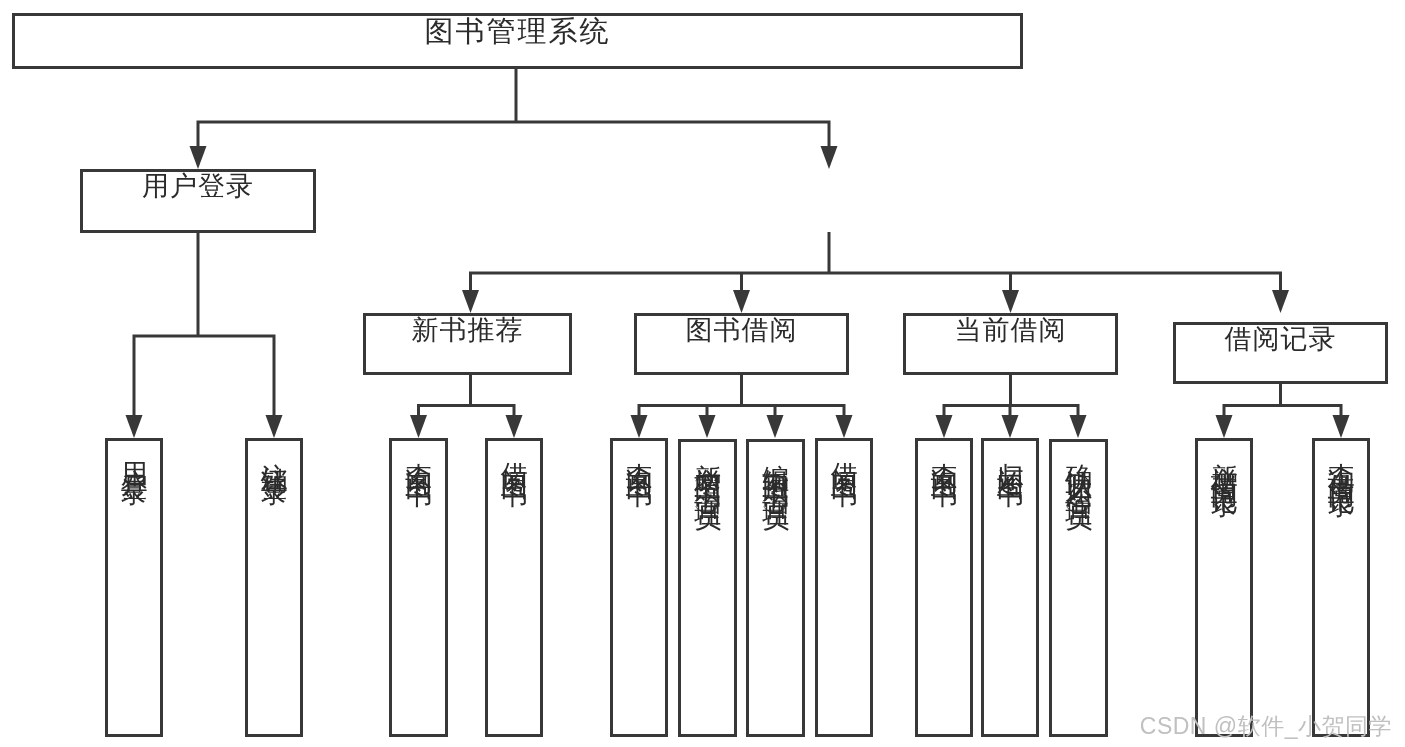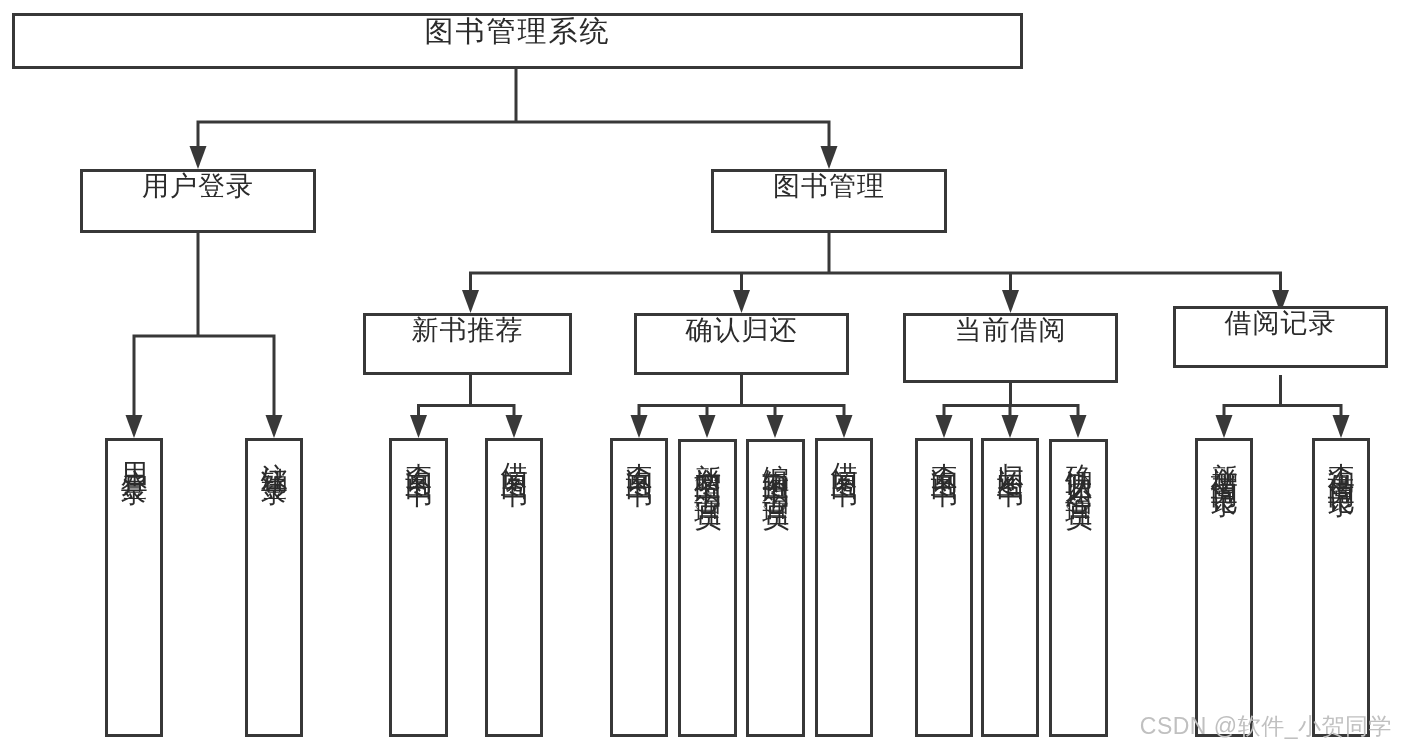--- a/index.html
+++ b/index.html
@@ -94,34 +94,31 @@
     </g>
   </svg>
 
   <div class="node root" style="left:12px;top:13px;width:1011px;height:56px">
     <span class="label">图书管理系统</span>
   </div>
 
   <div class="node" style="left:80px;top:169px;width:236px;height:64px">
     <span class="label">用户登录</span>
   </div>
-  <div class="node" style="left:711px;top:169px;width:236px;height:64px">
-    <span class="label">图书管理</span>
-  </div>
 
   <div class="node" style="left:363px;top:313px;width:209px;height:62px">
     <span class="label">新书推荐</span>
   </div>
   <div class="node" style="left:634px;top:313px;width:215px;height:62px">
-    <span class="label">确认归还</span>
+    <span class="label">图书借阅</span>
   </div>
-  <div class="node" style="left:903px;top:313px;width:215px;height:70px">
+  <div class="node" style="left:903px;top:313px;width:215px;height:62px">
     <span class="label">当前借阅</span>
   </div>
-  <div class="node" style="left:1173px;top:306px;width:215px;height:62px">
+  <div class="node" style="left:1173px;top:322px;width:215px;height:62px">
     <span class="label">借阅记录</span>
   </div>
 
   <div class="node leaf" style="left:105px;top:438px;width:58px;height:299px">
     <span class="label">用户登录</span>
   </div>
   <div class="node leaf" style="left:245px;top:438px;width:58px;height:299px">
     <span class="label">注销登录</span>
   </div>
 

